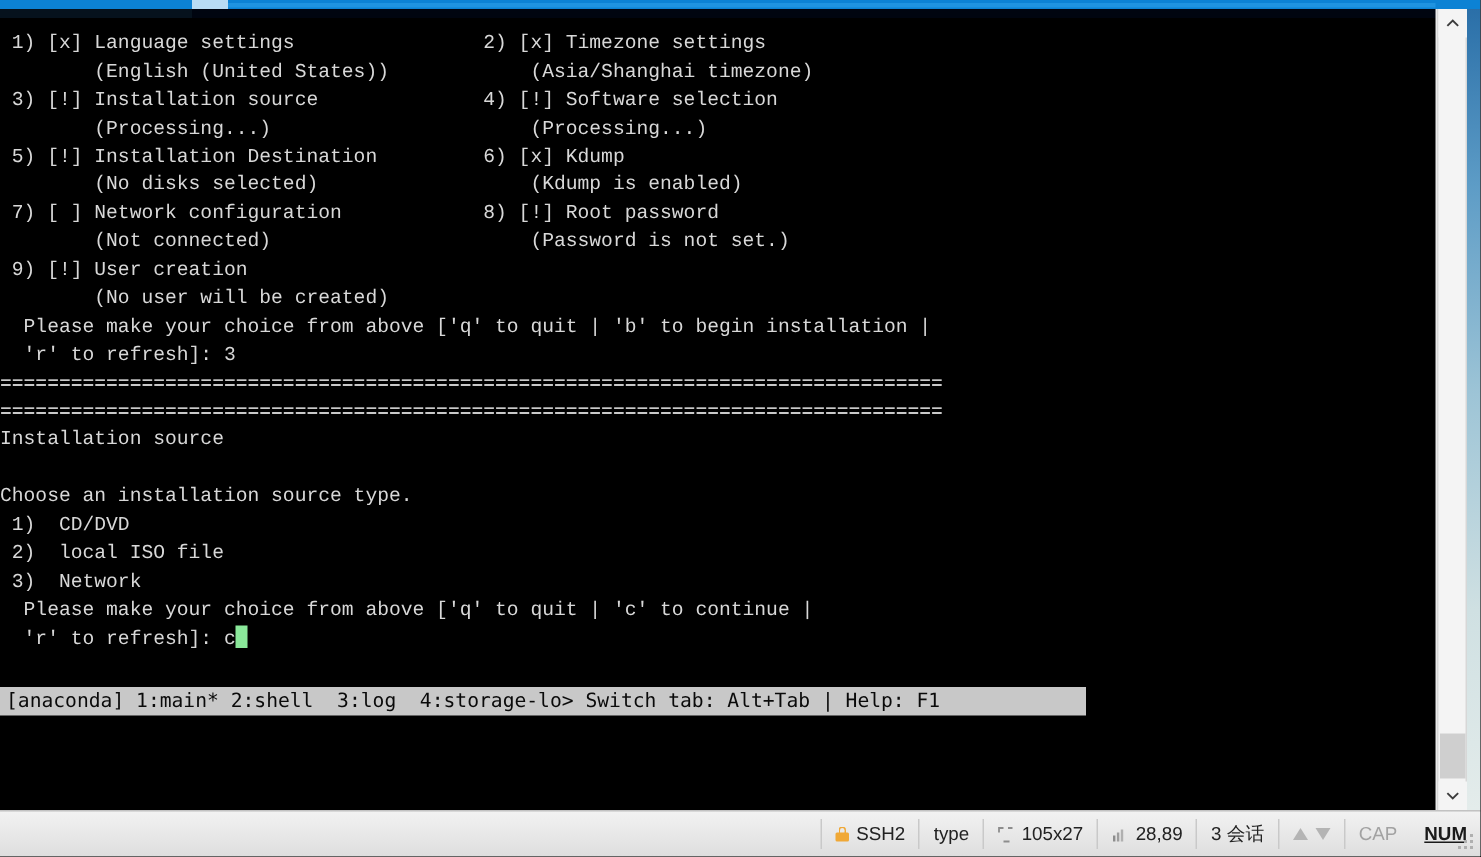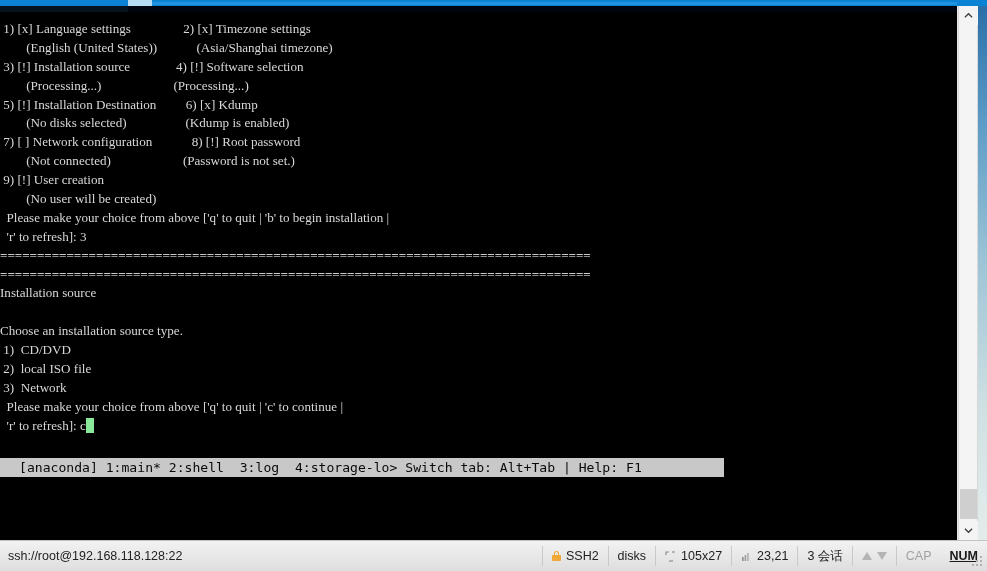--- a/index.html
+++ b/index.html
@@ -50,21 +50,21 @@
     left: 0; top: 12px;
     width: 957px;
     height: 528px;
     background: #000000;
     overflow: hidden;
   }
   .term-body {
     position: absolute;
     left: 0; top: 8px;
     width: 887px;
-    font-family: Liberation Serif, serif;
+    font-family: Liberation Mono, monospace;
     font-size: 13.1px;
     line-height: 18.9px;
     color: #d8d8d8;
     white-space: pre;
     letter-spacing: 0px;
   }
   .term-line { height: 18.9px; white-space: pre; }
   .eqline { color: #ffffff; }
   .cursor {
     display: inline-block;
@@ -80,21 +80,21 @@
     left: 0;
     top: 446px;
     width: 724px;
     height: 19px;
     background: #c8c8c8;
     color: #0a0a0a;
     font-family: "DejaVu Sans Mono", monospace;
     font-size: 13.1px;
     line-height: 19px;
     white-space: pre;
-    padding-left: 19px;
+    padding-left: 4px;
   }
 
   
   .scrollbar {
     position: absolute;
     left: 958px; top: 6px;
     width: 20px; height: 534px;
     background: #f4f4f4;
     border-left: 1px solid #d7d7d7;
     border-right: 1px solid #d7d7d7;
@@ -226,55 +226,54 @@
     <div class="sb-btn sb-down">
       <svg class="sb-arrow" viewBox="0 0 10 10">
         <polyline points="1,3 5,7 9,3" fill="none" stroke="#3c3c3c" stroke-width="1.4"></polyline>
       </svg>
     </div>
   </div>
 
   <div class="right-filler"></div>
 
   <div class="statusbar">
-    <div class="sb-left">ssh://root@192.168.118.128:22</div>
     <div class="sb-spacer"></div>
 
     <div class="sb-sep"></div>
     <div class="sb-cell">
       <span class="lock-icon">
         <span class="shackle"></span>
           <span class="body"></span>
       </span>
       <span>SSH2</span>
     </div>
 
     <div class="sb-sep"></div>
     <div class="sb-cell">
-      <span>disks</span>
+      <span>type</span>
     </div>
 
     <div class="sb-sep"></div>
     <div class="sb-cell">
       <svg class="term-icon" viewBox="0 0 11 11">
         <polyline points="1,4 1,1 4,1" fill="none" stroke="#8d8d8d" stroke-width="1.2"></polyline>
         <polyline points="4,10 8,10" fill="none" stroke="#8d8d8d" stroke-width="1.2"></polyline>
         <polyline points="7,1 10,1" fill="none" stroke="#8d8d8d" stroke-width="1.2"></polyline>
       </svg>
       <span>105x27</span>
     </div>
 
     <div class="sb-sep"></div>
     <div class="sb-cell">
       <svg class="pos-icon" viewBox="0 0 11 11">
         <rect x="1" y="6" width="1.6" height="4" fill="#8d8d8d"></rect>
         <rect x="3.6" y="4" width="1.6" height="6" fill="#9d9d9d"></rect>
         <rect x="6.2" y="2" width="1.6" height="8" fill="#b0b0b0"></rect>
       </svg>
-      <span>23,21</span>
+      <span>28,89</span>
     </div>
 
     <div class="sb-sep"></div>
     <div class="sb-cell">
       <span>3 会话</span>
     </div>
 
     <div class="sb-sep"></div>
     <div class="sb-cell">
       <span class="arrow-up"></span>

